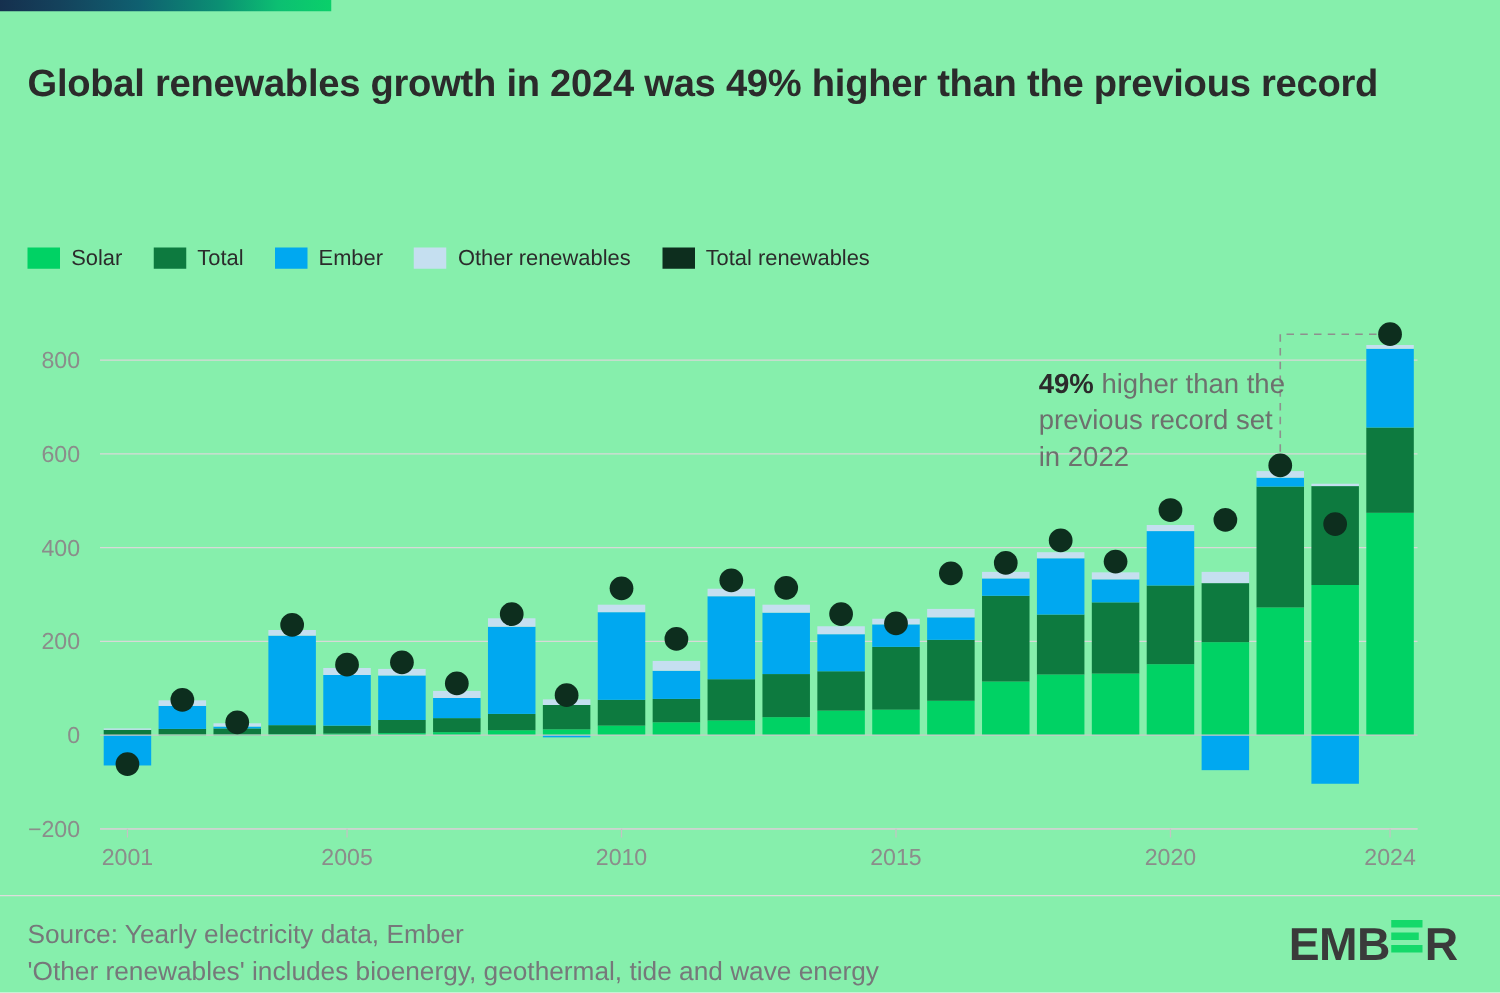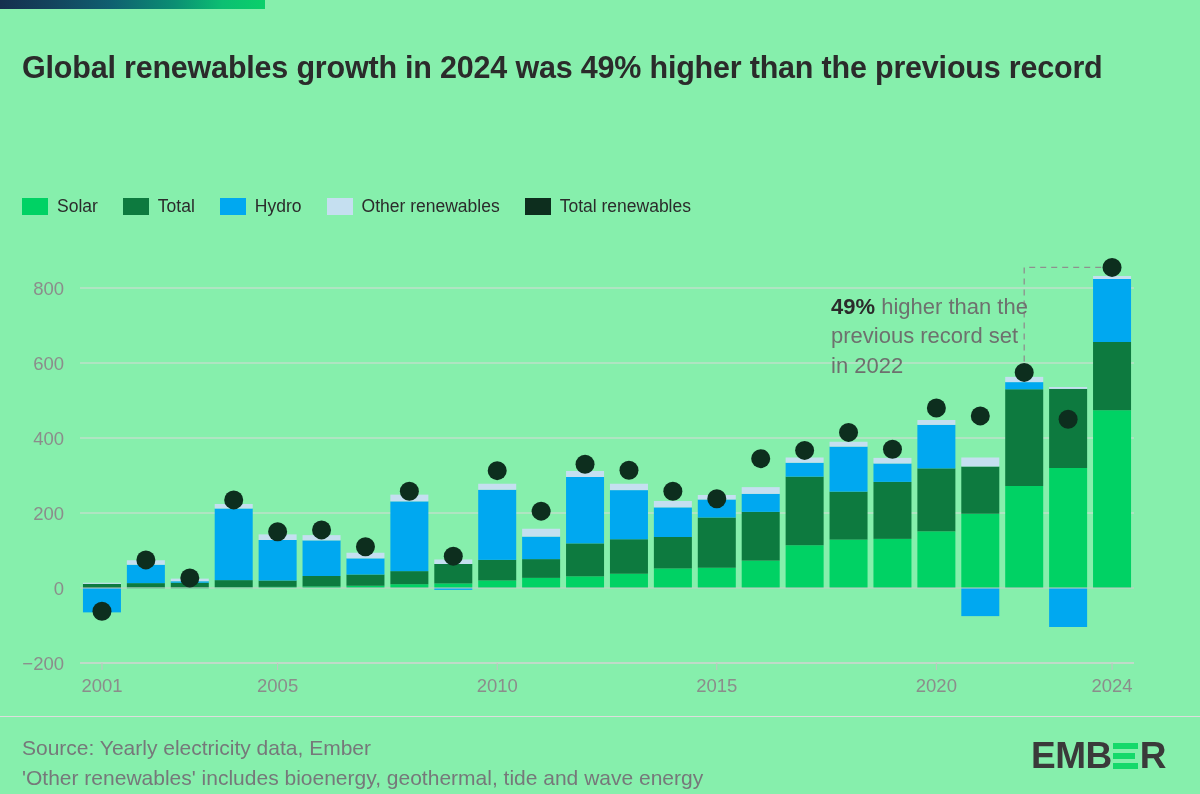--- a/index.html
+++ b/index.html
@@ -68,21 +68,21 @@
   #footer-rule {
     position: absolute; left: 0; top: 716px; width: 1200px; height: 1px;
     background: #dcdddc;
   }
   #source {
     position: absolute; left: 22px; top: 733px;
     font-size: 21px; line-height: 1.45; color: #76787a;
   }
   #ember-logo {
     position: absolute; right: 34px; top: 735px;
-    display: flex; align-items: center;
+    display: flex; align-items: flex-start;
     font-size: 37px; font-weight: bold; color: #3a3a3a;
     letter-spacing: -0.5px;
   }
   .ember-e-green {
     display: inline-block; width: 25px; height: 28px;
     position: relative; margin: 0 2px 0 1px;
   }
   .ember-e-green i {
     position: absolute; left: 0; display: block;
     background: #15d96a; height: 6px; border-radius: 0;
@@ -104,21 +104,21 @@
       <div class="legend-item">
         <span class="legend-swatch" style="background: rgb(0, 210, 100);"></span>
         <span class="legend-label">Solar</span>
       </div>
       <div class="legend-item">
         <span class="legend-swatch" style="background: rgb(13, 122, 63);"></span>
         <span class="legend-label">Total</span>
       </div>
       <div class="legend-item">
         <span class="legend-swatch" style="background: rgb(0, 168, 240);"></span>
-        <span class="legend-label">Hydro</span>
+        <span class="legend-label">Ember</span>
       </div>
       <div class="legend-item">
         <span class="legend-swatch" style="background: rgb(197, 223, 240);"></span>
         <span class="legend-label">Other renewables</span>
       </div>
       <div class="legend-item">
         <span class="legend-swatch" style="background: rgb(13, 46, 30);"></span>
         <span class="legend-label">Total renewables</span>
       </div>
     </div>

